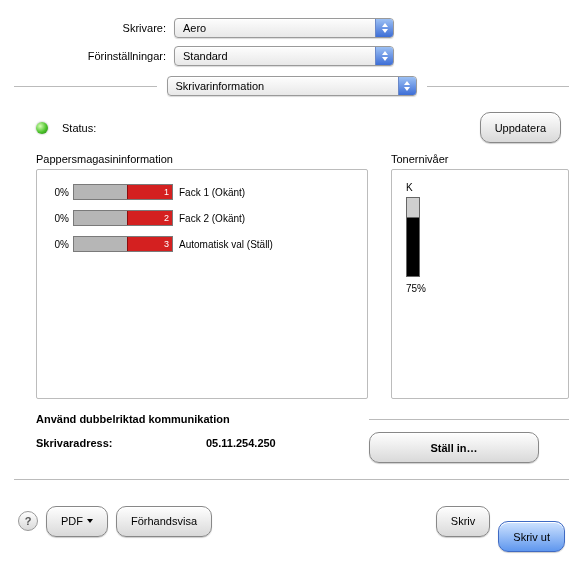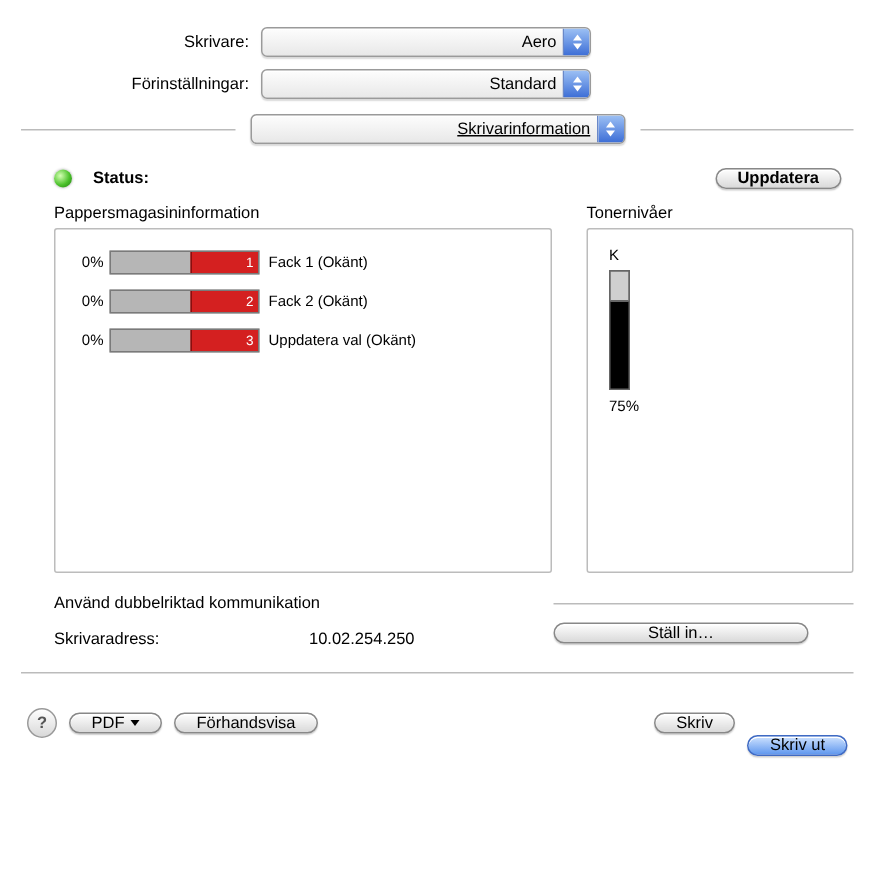--- a/index.html
+++ b/index.html
@@ -19,21 +19,20 @@
   display: inline-flex;
   align-items: center;
   height: 20px;
   background: linear-gradient(#fdfdfd, #e8e8e8);
   border: 1px solid #9a9a9a;
   border-radius: 4px;
   box-shadow: inset 0 1px 0 #fff, 0 1px 1px rgba(0,0,0,0.15);
   padding: 0 22px 0 8px;
   min-width: 200px;
   cursor: default;
-  justify-content: flex-end;
 }
 .aqua-cap {
   position: absolute;
   right: 0; top: 0; bottom: 0;
   width: 18px;
   border-left: 1px solid #6a88c8;
   border-radius: 0 3px 3px 0;
   background: linear-gradient(#9cc0f4, #3d6ed6);
   display: flex;
   flex-direction: column;
@@ -45,32 +44,32 @@
   width: 0; height: 0;
   border-left: 3px solid transparent;
   border-right: 3px solid transparent;
 }
 .aqua-cap::before { border-bottom: 4px solid #fff; margin-bottom: 2px; }
 .aqua-cap::after  { border-top: 4px solid #fff; }
 
 .sep-row { display: flex; align-items: center; margin: 10px 0 14px; }
 .sep-line { flex: 1; height: 1px; background: #bbb; box-shadow: 0 1px 0 #fff; }
 .sep-select-wrap { padding: 0 10px; }
-.sep-select { min-width: 250px; text-decoration: underline; }
-
-.status-row { display: flex; align-items: center; padding: 2px 0 10px 22px; font-weight: bold; }
+.sep-select { min-width: 250px; }
+
+.status-row { display: flex; align-items: center; padding: 2px 0 10px 22px; }
 .status-light {
   width: 12px; height: 12px; border-radius: 50%;
   background: radial-gradient(circle at 35% 35%, #d5ffb4, #4cc22b 55%, #1d7a0e);
   box-shadow: 0 0 2px rgba(0,0,0,.4);
   margin-right: 14px;
 }
 .aqua-btn {
   display: inline-flex; align-items: center; justify-content: center;
-  height: 14px; padding: 0 14px;
+  height: 31px; padding: 0 14px;
   border: 1px solid #888;
   border-radius: 10px;
   background: linear-gradient(#fefefe, #d9d9d9);
   box-shadow: inset 0 1px 0 #fff, 0 1px 1px rgba(0,0,0,.2);
   font-size: 11px; cursor: default;
 }
 .aqua-btn.default {
   border-color: #3f6ac3;
   background: linear-gradient(#cfe3ff, #5f97ee);
   color: #000;
@@ -121,21 +120,21 @@
 .toner-label { margin-bottom: 4px; }
 .toner-bar {
   width: 14px; height: 80px;
   border: 1px solid #666;
   display: flex; flex-direction: column;
   background: #000;
 }
 .toner-bar .empty { background: #cfcfcf; height: 25%; border-bottom: 1px solid #666; }
 .toner-pct { margin-top: 6px; }
 
-.comm-block { display: flex; align-items: flex-start; padding: 14px 0 0 22px; gap: 10px; }
+.comm-block { display: flex; align-items: flex-start; padding: 14px 0 0 22px; gap: 10px; font-weight: bold; }
 .comm-left { flex: 1; }
 .comm-right { width: 200px; }
 .comm-right .sep-line { margin-bottom: 12px; }
 .comm-title { margin-bottom: 12px; }
 .addr-row { display: flex; }
 .addr-label { width: 170px; }
 .stall-btn { width: 170px; }
 
 .bottom-sep { margin: 16px 0 10px; height: 1px; background: #bbb; box-shadow: 0 1px 0 #fff; }
 .footer { display: flex; align-items: center; gap: 8px; padding: 0 4px; }
@@ -204,21 +203,21 @@
               <div class="red">2</div>
             </div>
             <div class="tray-label">Fack 2 (Okänt)</div>
           </div>
           <div class="tray-row">
             <div class="tray-pct">0%</div>
             <div class="tray-bar">
               <div class="gray"></div>
               <div class="red">3</div>
             </div>
-            <div class="tray-label">Uppdatera val (Okänt)</div>
+            <div class="tray-label">Automatisk val (Ställ)</div>
           </div>
         </div>
     </div>
   </div>
   <div class="toner-wrap">
     <div class="panel-title">Tonernivåer</div>
     <div class="panel toner-panel">
       <div class="toner-content">
         <div class="toner-label">K</div>
         <div class="toner-bar">
@@ -228,21 +227,21 @@
       </div>
     </div>
   </div>
 </div>
 
 <div class="comm-block">
   <div class="comm-left">
     <div class="comm-title">Använd dubbelriktad kommunikation</div>
     <div class="addr-row">
       <div class="addr-label">Skrivaradress:</div>
-      <div>10.02.254.250</div>
+      <div>05.11.254.250</div>
     </div>
   </div>
   <div class="comm-right">
     <div class="sep-line" style="margin-top:6px"></div>
     <div class="aqua-btn stall-btn">Ställ in…</div>
   </div>
 </div>
 
 <div class="bottom-sep"></div>
 

